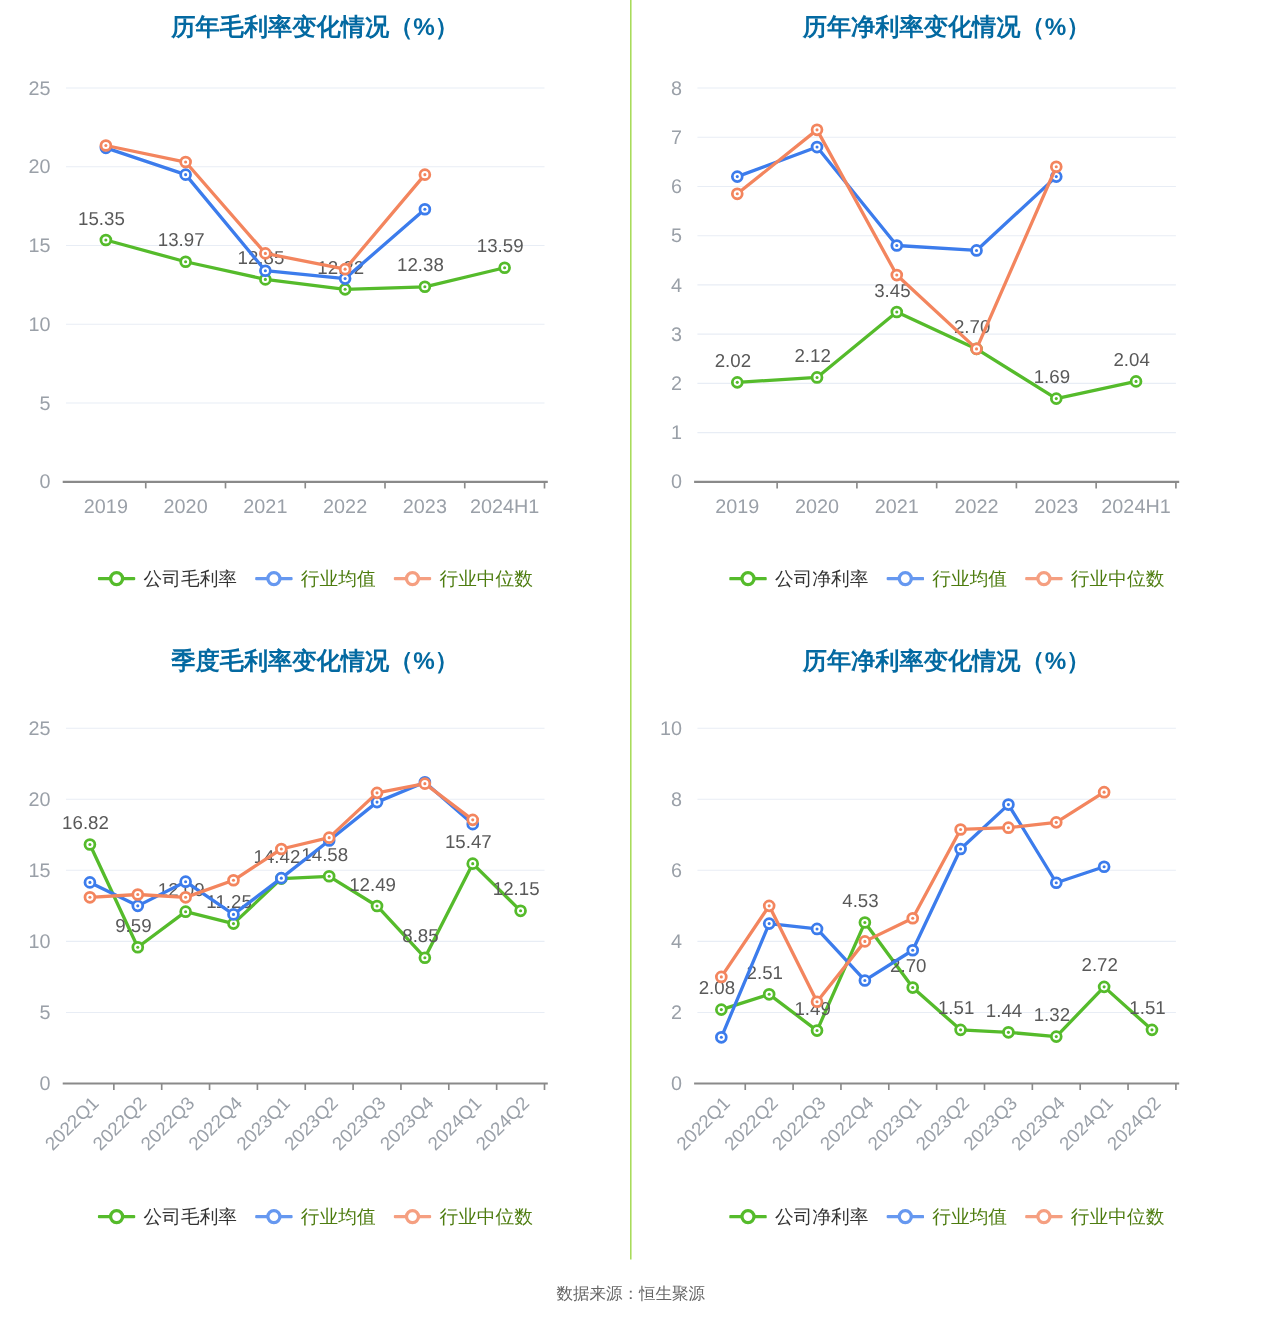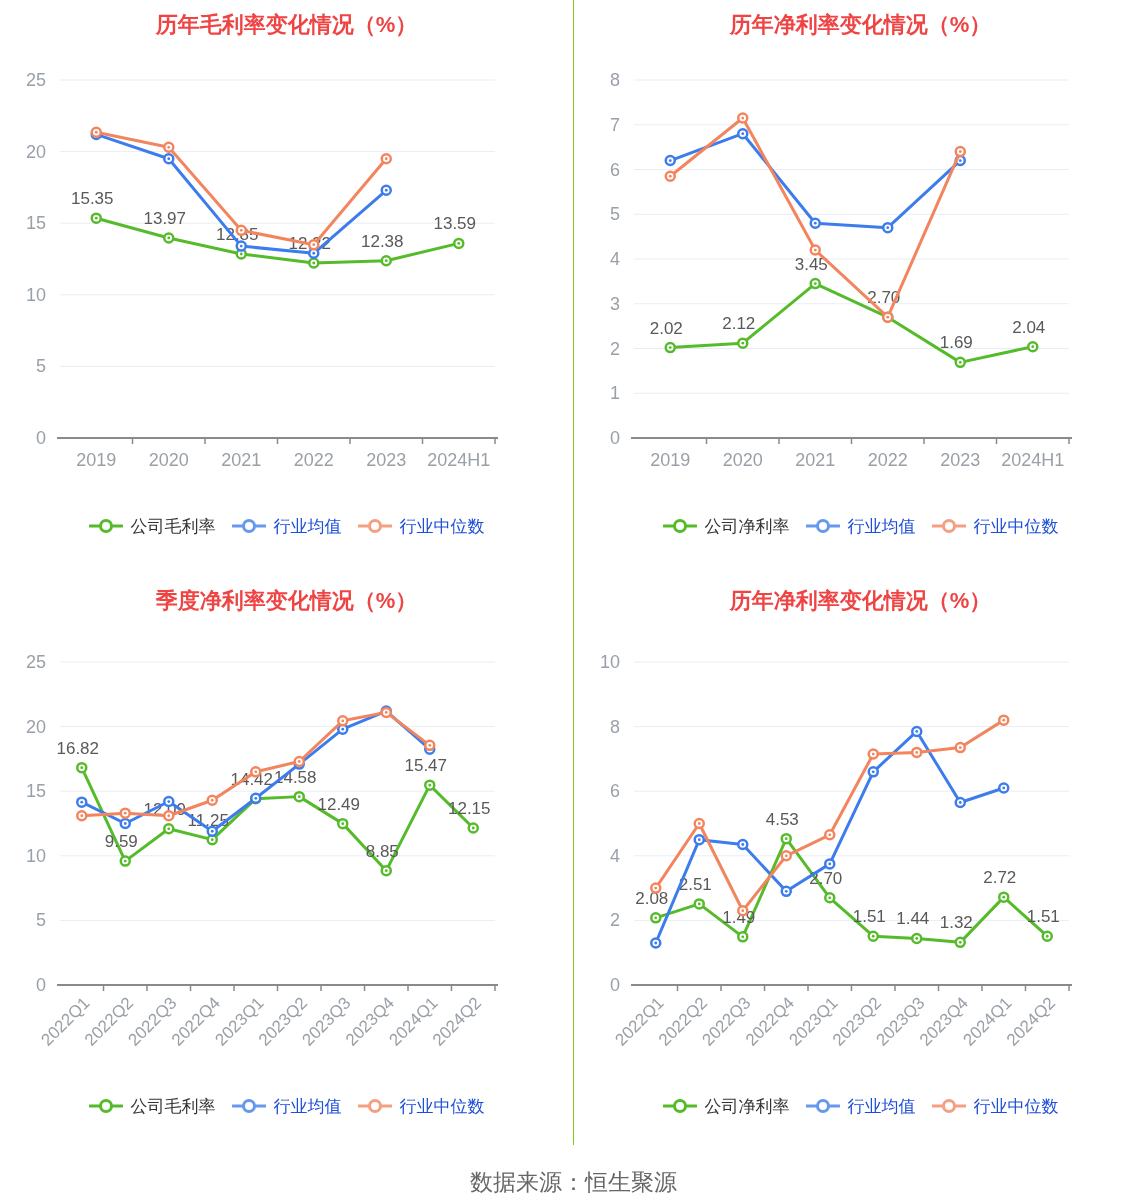--- a/index.html
+++ b/index.html
@@ -10,36 +10,36 @@
   }
   .chart-grid{width:1147px;}
   .row{display:flex;}
   .row.row1{height:570px;}
   .row.row2{height:575px;}
   .chart-cell{width:573px;box-sizing:border-box;padding-top:10px;}
   .row2 .chart-cell{padding-top:16px;}
   .chart-cell.right{width:637px;border-left:1px solid #84cc16;}
   .chart-title{
     height:30px;line-height:30px;text-align:center;
-    font-size:22px;font-weight:700;color:#ef4444;
+    font-size:22px;font-weight:700;color:#0369a1;
   }
   svg.plot{display:block;margin:18px auto 0 auto;}
   .row2 svg.plot{margin-top:12px;}
   .legend{
     display:flex;justify-content:center;align-items:center;
     gap:16px;margin-top:30px;height:28px;
   }
   .row2 .legend{margin-top:34px;}
   .legend-item{display:flex;align-items:center;gap:8px;cursor:pointer;}
   .legend-item span.lg-label{font-size:17px;color:#333333;}
-  .legend-item.muted span.lg-label{color:#1d4ed8;font-family:Liberation Mono, monospace;}
+  .legend-item.muted span.lg-label{color:#4d7c0f;font-family:Liberation Mono, monospace;}
   .legend-item.muted svg{opacity:0.78;}
   .footer{
     margin-top:22px;text-align:center;
-    font-size:23px;color:#666666;
+    font-size:15px;color:#666666;
   }
 </style>
 </head>
 <body>
 
 <div class="chart-grid">
   <div class="row row1">
     <div class="chart-cell">
       <div class="chart-title">历年毛利率变化情况（%）</div>
       <svg class="plot" width="573" height="424" viewBox="0 0 573 424">
@@ -228,21 +228,21 @@
               <line x1="1" y1="8" x2="33" y2="8" stroke="#f3855e" stroke-width="3" stroke-linecap="round"></line>
               <circle cx="17" cy="8" r="5.5" fill="#ffffff" stroke="#f3855e" stroke-width="3"></circle>
             </svg>
             <span class="lg-label">行业中位数</span>
           </div>
         </div>
     </div>
   </div>
   <div class="row row2">
     <div class="chart-cell">
-      <div class="chart-title">季度净利率变化情况（%）</div>
+      <div class="chart-title">季度毛利率变化情况（%）</div>
       <svg class="plot" width="573" height="430" viewBox="0 0 573 430">
           <text x="46" y="363" text-anchor="end" font-size="18" fill="#9aa0a8">0</text>
           <line x1="60" y1="292.4" x2="495" y2="292.4" stroke="#e8edf5" stroke-width="1"></line>
           <text x="46" y="298.4" text-anchor="end" font-size="18" fill="#9aa0a8">5</text>
           <line x1="60" y1="227.79999999999998" x2="495" y2="227.79999999999998" stroke="#e8edf5" stroke-width="1"></line>
           <text x="46" y="233.79999999999998" text-anchor="end" font-size="18" fill="#9aa0a8">10</text>
           <line x1="60" y1="163.20000000000002" x2="495" y2="163.20000000000002" stroke="#e8edf5" stroke-width="1"></line>
           <text x="46" y="169.20000000000002" text-anchor="end" font-size="18" fill="#9aa0a8">15</text>
           <line x1="60" y1="98.59999999999997" x2="495" y2="98.59999999999997" stroke="#e8edf5" stroke-width="1"></line>
           <text x="46" y="104.59999999999997" text-anchor="end" font-size="18" fill="#9aa0a8">20</text>

